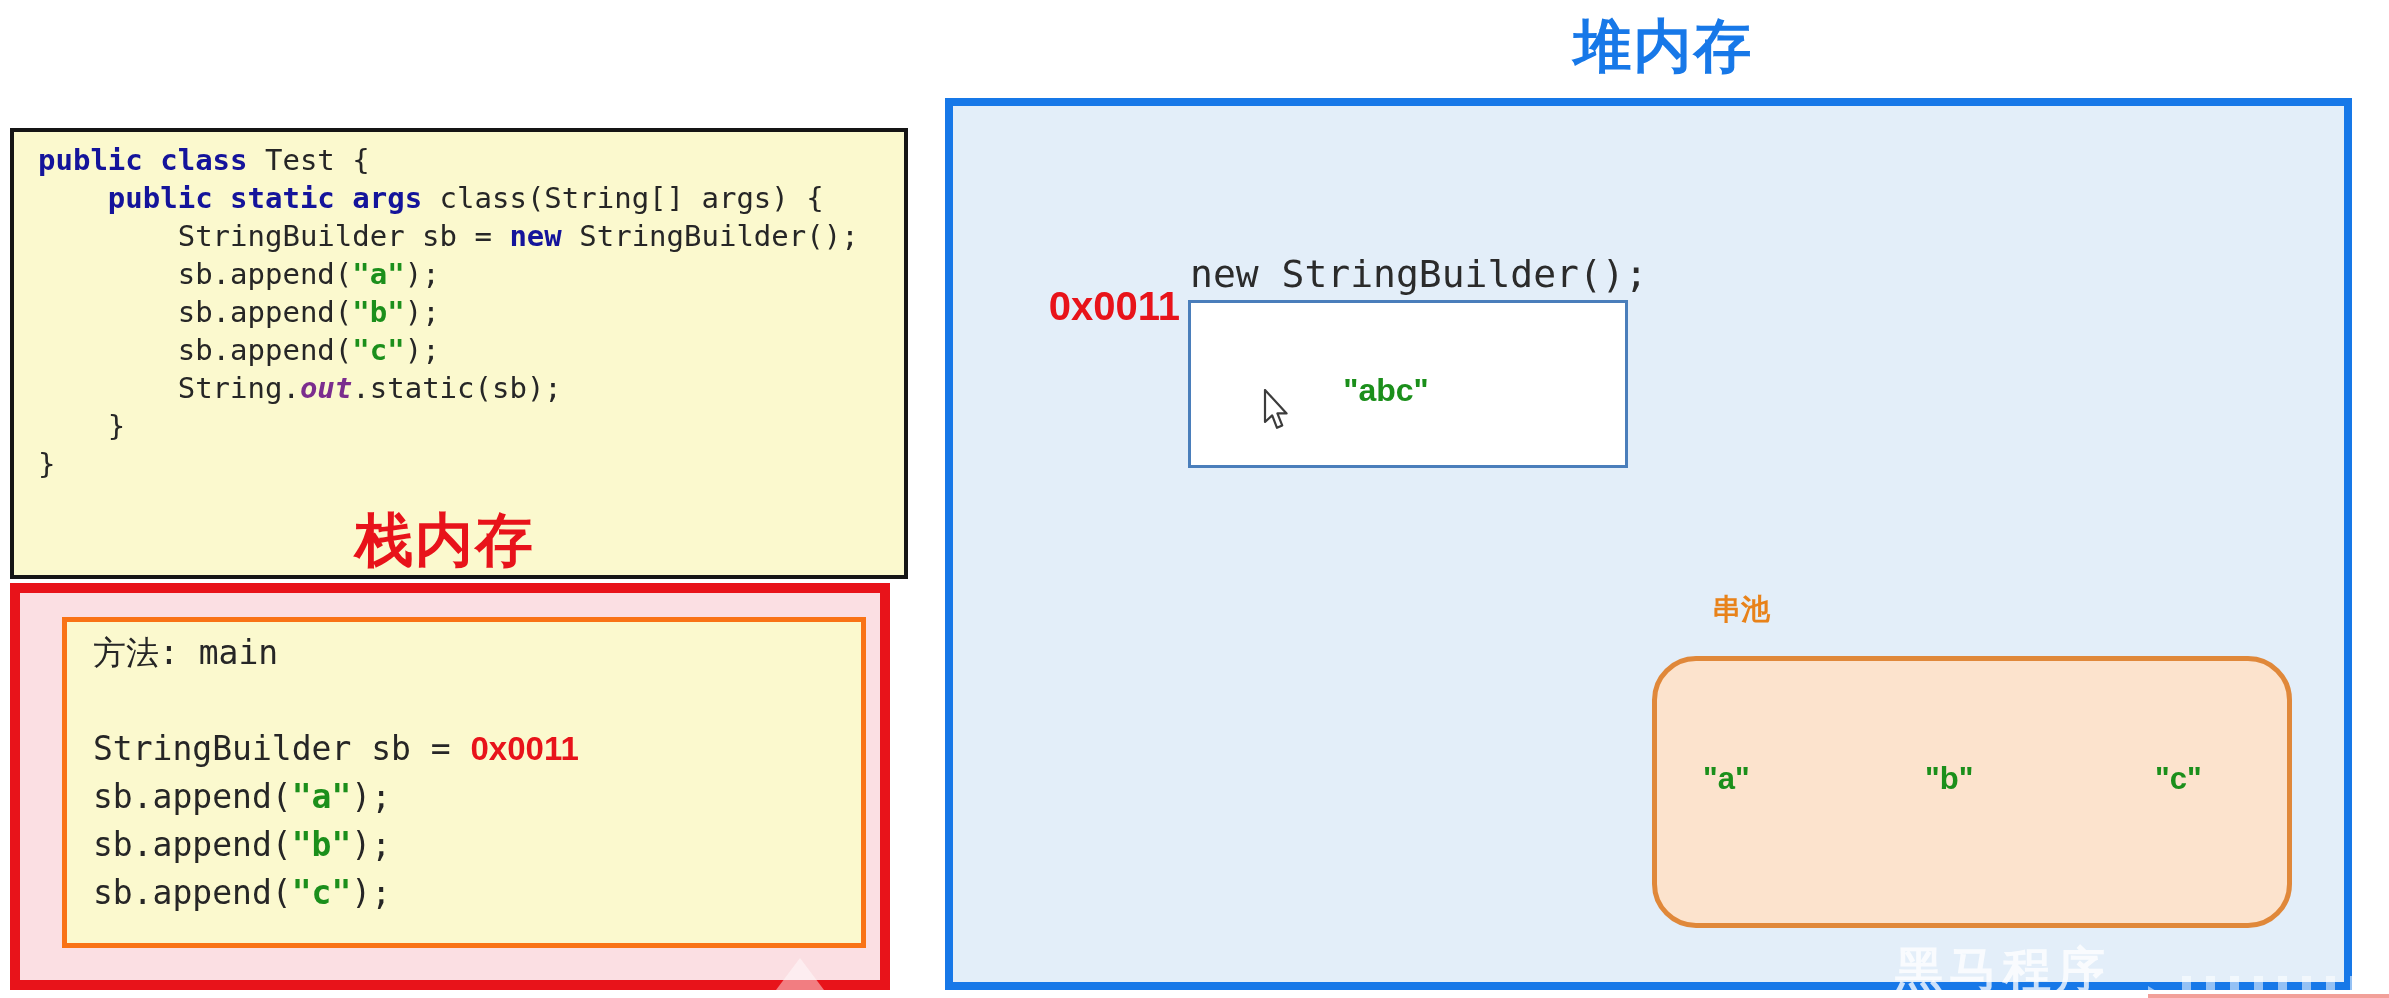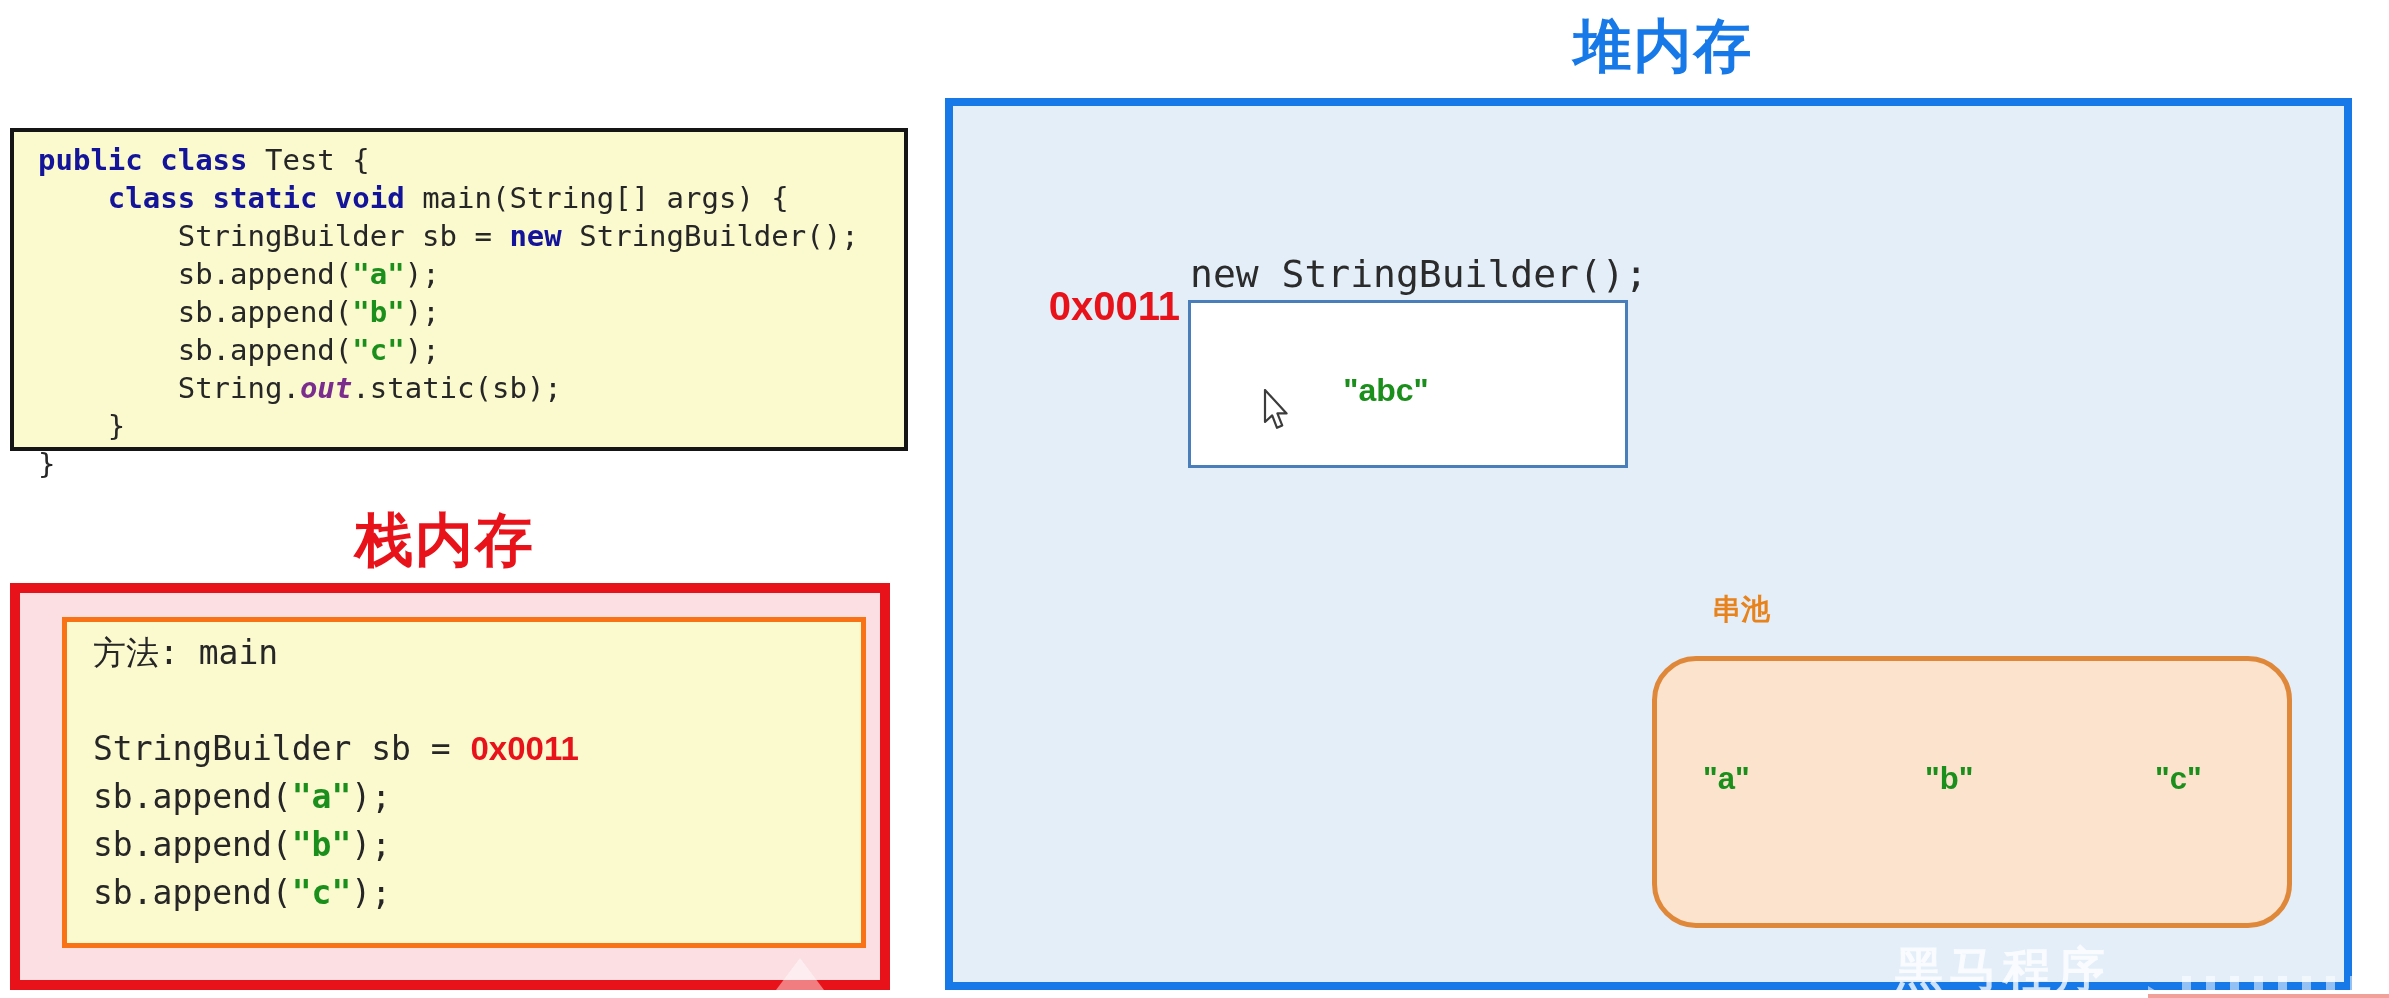--- a/index.html
+++ b/index.html
@@ -4,21 +4,21 @@
 <style>
   html,body{margin:0;padding:0;}
   body{
     width:2389px;height:998px;position:relative;overflow:hidden;background:#ffffff;
     font-family:"DejaVu Sans Mono","Liberation Mono",monospace;
   }
   .panel{position:absolute;box-sizing:border-box;}
 
   
   .code-box{
-    left:10px;top:128px;width:898px;height:323px;
+    left:10px;top:128px;width:898px;height:451px;
     background:var(--code-yellow-bg,#FBF9CE);
     border:4px solid #151515;
     padding:9px 0 0 24px;
   }
   .code-line{white-space:pre;font-size:29px;line-height:38px;}
   .stack-inner .code-line{font-size:33px;line-height:48px;}
   .tok-plain{color:#262626;}
   .tok-kw{color:var(--keyword-navy,#14149B);font-weight:bold;}
   .tok-str{color:var(--string-green,#1B8F1B);font-weight:bold;}
   .tok-out{color:var(--out-purple,#7B2D8E);font-weight:bold;font-style:italic;}
@@ -118,21 +118,21 @@
     background:#F2A09A;
   }
 </style>
 </head>
 <body>
 
 <div>
 
   <div class="panel code-box">
       <div class="code-line"><span class="tok-kw">public class </span><span class="tok-plain">Test {</span></div>
-      <div class="code-line"><span class="tok-plain">    </span><span class="tok-kw">class static void </span><span class="tok-plain">main(String[] args) {</span></div>
+      <div class="code-line"><span class="tok-plain">    </span><span class="tok-kw">public static args </span><span class="tok-plain">class(String[] args) {</span></div>
       <div class="code-line"><span class="tok-plain">        StringBuilder sb = </span><span class="tok-kw">new </span><span class="tok-plain">StringBuilder();</span></div>
       <div class="code-line"><span class="tok-plain">        sb.append(</span><span class="tok-str">"a"</span><span class="tok-plain">);</span></div>
       <div class="code-line"><span class="tok-plain">        sb.append(</span><span class="tok-str">"b"</span><span class="tok-plain">);</span></div>
       <div class="code-line"><span class="tok-plain">        sb.append(</span><span class="tok-str">"c"</span><span class="tok-plain">);</span></div>
       <div class="code-line"><span class="tok-plain">        String.</span><span class="tok-out">out</span><span class="tok-plain">.static(sb);</span></div>
       <div class="code-line"><span class="tok-plain">    }</span></div>
       <div class="code-line"><span class="tok-plain">}</span></div>
     </div>
 
   <div class="big-title stack-title">栈内存</div>

